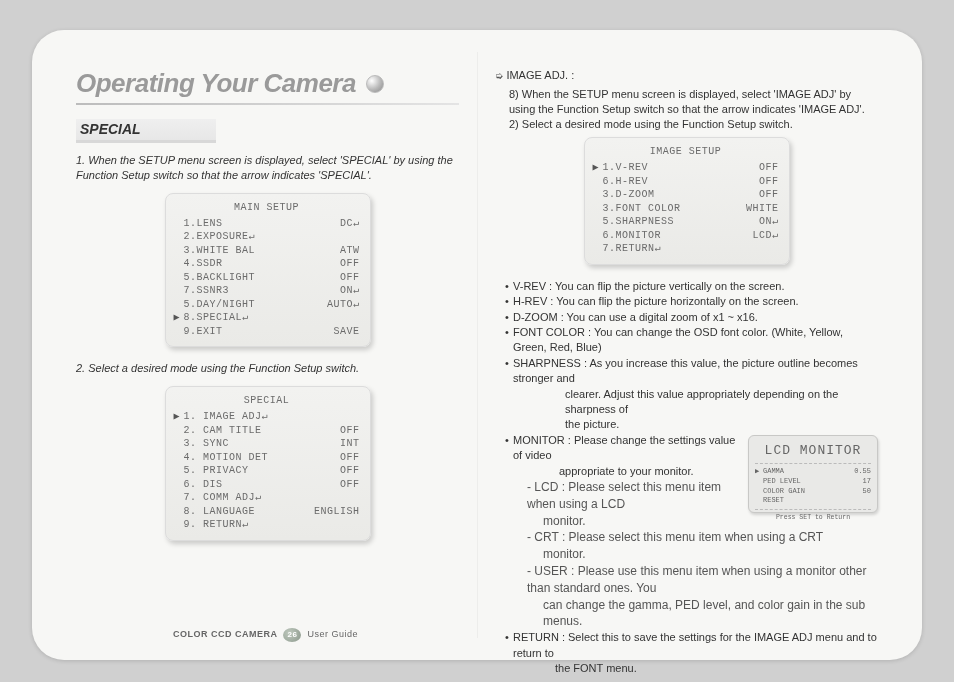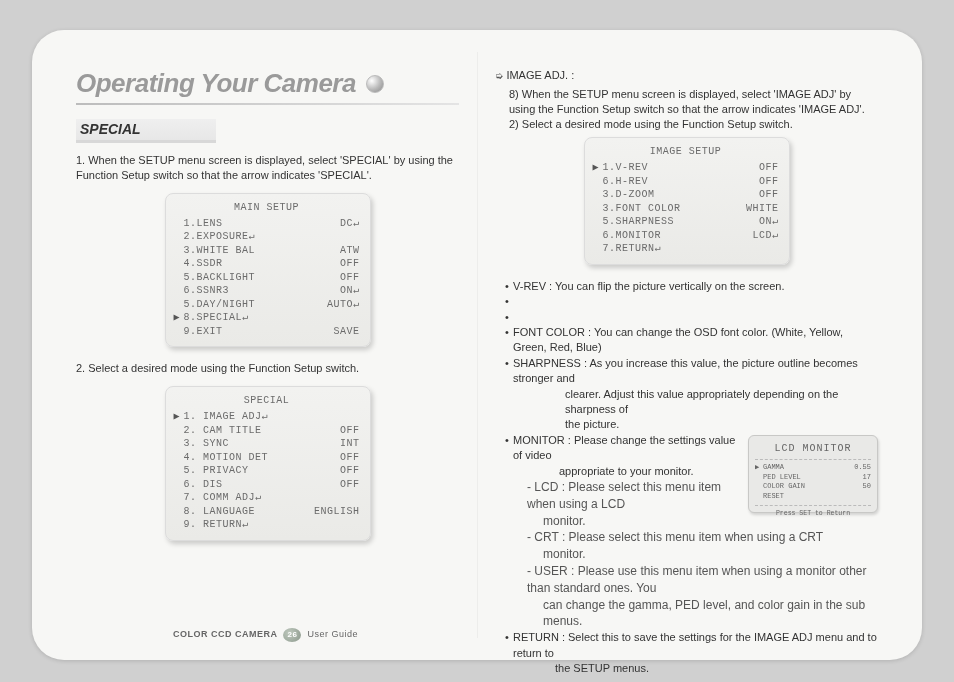--- a/index.html
+++ b/index.html
@@ -73,21 +73,21 @@
     border-bottom: 3px solid #d8d8d8;
     background: linear-gradient(to bottom, #efefef, #e7e7e7);
     margin-bottom: 6px;
     min-width: 140px;
   }
   .body-text {
     font-size: 11px;
     color: #333;
     line-height: 1.35;
   }
-  .step { margin: 4px 0 10px 0; }
+  .step { margin: 4px 0 10px 0; font-style: italic; }
   .osd-box {
     width: 206px;
     margin: 4px auto 14px auto;
     background: linear-gradient(to bottom, #f2f2f0, #eaeae7);
     border: 1px solid #dcdcdc;
     border-radius: 8px;
     box-shadow: 2px 3px 5px rgba(0,0,0,0.18);
     padding: 8px 10px 8px 8px;
     font-family: "Courier New", monospace;
     font-size: 10px;
@@ -119,21 +119,21 @@
     background: #e9e9e7;
     border: 1px solid #c8c8c6;
     border-radius: 6px;
     margin: 2px 0 4px 8px;
     box-shadow: 1px 2px 3px rgba(0,0,0,0.15);
     padding: 6px 6px 2px 6px;
     font-family: "Courier New", monospace;
     font-size: 7px;
     color: #666;
   }
-  .lcd-title { text-align:center; border-bottom:1px dashed #bbb; padding-bottom:3px; margin-bottom:3px; letter-spacing:1px; font-size:10px;}
+  .lcd-title { text-align:center; border-bottom:1px dashed #bbb; padding-bottom:3px; margin-bottom:3px; letter-spacing:1px; font-size:13px;}
   .lcd-row { display:flex; justify-content:space-between; line-height:1.4; }
   .lcd-press { text-align:center; margin-top:3px; border-top:1px dashed #bbb; padding-top:3px; font-size:6.5px;}
   .lcd-arrow {width:8px; display:inline-block;}
   .notes-wrap { margin-top:10px; }
   .notes-label {
     font-style: italic; font-weight: bold;
     font-family: Georgia, serif;
     font-size: 14px; color:#6d28d9;
     padding-left:18px; position:relative;
     margin-bottom:-8px;
@@ -194,21 +194,21 @@
     <div class="body-text step">1. When the SETUP menu screen is displayed, select 'SPECIAL' by using the Function Setup switch so that the arrow indicates 'SPECIAL'.</div>
 
     <div class="osd-box">
       <div class="osd-title">MAIN SETUP</div>
       <div>
           <div class="osd-row"><span class="osd-arrow"></span><span class="osd-label">1.LENS</span><span class="osd-val">DC↵</span></div>
           <div class="osd-row"><span class="osd-arrow"></span><span class="osd-label">2.EXPOSURE↵</span><span class="osd-val"></span></div>
           <div class="osd-row"><span class="osd-arrow"></span><span class="osd-label">3.WHITE BAL</span><span class="osd-val">ATW</span></div>
           <div class="osd-row"><span class="osd-arrow"></span><span class="osd-label">4.SSDR</span><span class="osd-val">OFF</span></div>
           <div class="osd-row"><span class="osd-arrow"></span><span class="osd-label">5.BACKLIGHT</span><span class="osd-val">OFF</span></div>
-          <div class="osd-row"><span class="osd-arrow"></span><span class="osd-label">6.SSNR3</span><span class="osd-val">ON↵</span></div>
+          <div class="osd-row"><span class="osd-arrow"></span><span class="osd-label">7.SSNR3</span><span class="osd-val">ON↵</span></div>
           <div class="osd-row"><span class="osd-arrow"></span><span class="osd-label">5.DAY/NIGHT</span><span class="osd-val">AUTO↵</span></div>
           <div class="osd-row"><span class="osd-arrow">▶</span><span class="osd-label">8.SPECIAL↵</span><span class="osd-val"></span></div>
           <div class="osd-row"><span class="osd-arrow"></span><span class="osd-label">9.EXIT</span><span class="osd-val">SAVE</span></div>
         </div>
     </div>
 
     <div class="body-text step">2. Select a desired mode using the Function Setup switch.</div>
 
     <div class="osd-box">
       <div class="osd-title">SPECIAL</div>
@@ -252,23 +252,25 @@
         </div>
     </div>
 
     <div class="bullets clearfix">
       <div class="line">
           <span class="b">•</span>
           <span>V-REV : You can flip the picture vertically on the screen.</span>
         </div>
       <div class="line">
           <span class="b">•</span>
-        </div>
-      <div class="line">
-          <span class="b">•</span>
+          <span>H-REV : You can flip the picture horizontally on the screen.</span>
+        </div>
+      <div class="line">
+          <span class="b">•</span>
+          <span>D-ZOOM : You can use a digital zoom of x1 ~ x16.</span>
         </div>
       <div class="line">
           <span class="b">•</span>
           <span>FONT COLOR : You can change the OSD font color. (White, Yellow, Green, Red, Blue)</span>
         </div>
       <div class="line">
           <span class="b">•</span>
           <span>SHARPNESS : As you increase this value, the picture outline becomes stronger and</span>
         </div>
       <div style="margin-left:60px;">clearer. Adjust this value appropriately depending on the sharpness of</div>
@@ -307,21 +309,21 @@
       <div class="sub" style="margin-left:38px;">monitor.</div>
       <div class="sub">- CRT : Please select this menu item when using a CRT</div>
       <div class="sub" style="margin-left:38px;">monitor.</div>
       <div class="sub">- USER : Please use this menu item when using a monitor other than standard ones. You</div>
       <div class="sub" style="margin-left:38px;">can change the gamma, PED level, and color gain in the sub menus.</div>
 
       <div class="line">
           <span class="b">•</span>
           <span>RETURN : Select this to save the settings for the IMAGE ADJ menu and to return to</span>
         </div>
-      <div style="margin-left:50px;">the SETUP menus.</div>
+      <div style="margin-left:50px;">the FONT menu.</div>
     </div>
 
     <div class="notes-wrap">
       <div class="notes-label">
         <svg class="notes-bulb" viewBox="0 0 16 16">
             <circle cx="8" cy="6" r="4" fill="none" stroke="#888" stroke-width="1"></circle>
             <path d="M6 10 L6 13 L10 13 L10 10" fill="none" stroke="#888" stroke-width="1"></path>
           </svg>
         <span>Notes</span>
       </div>

